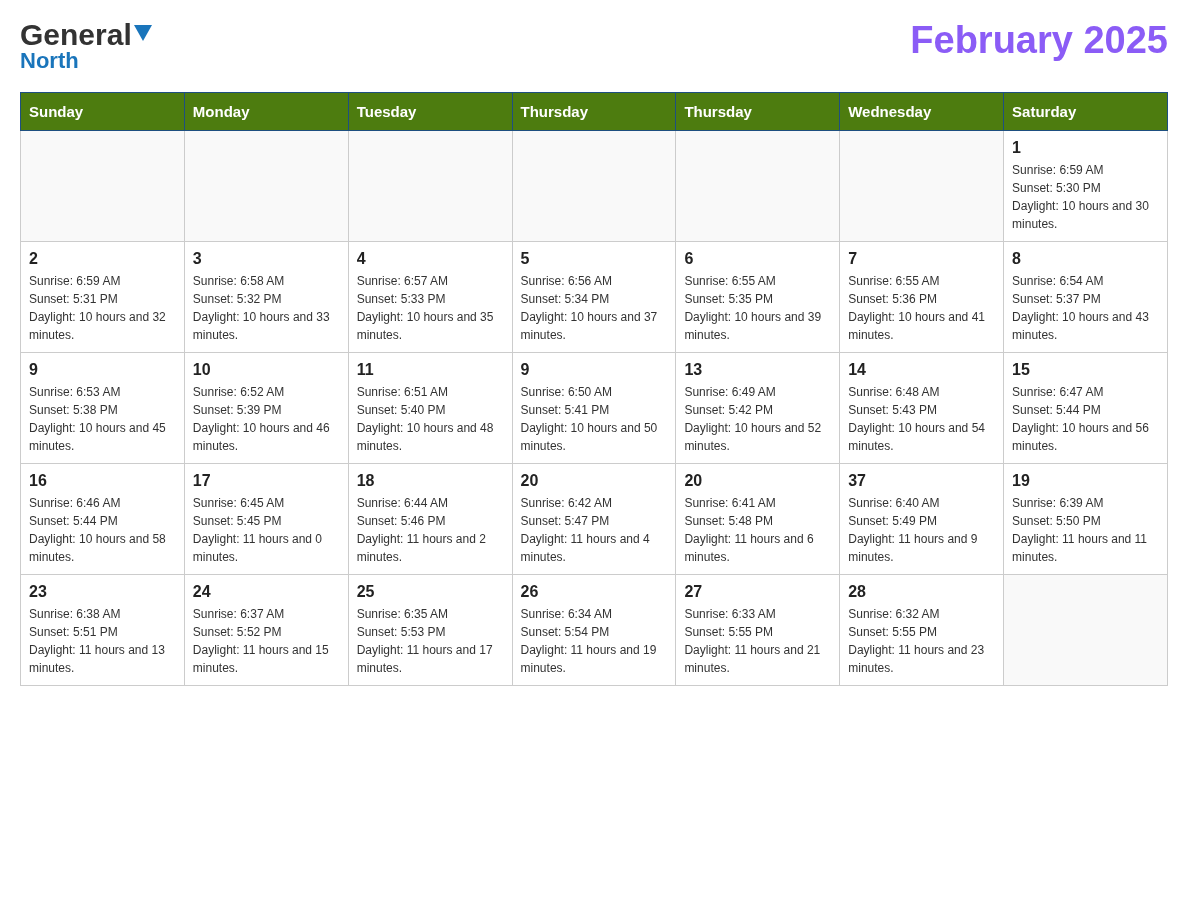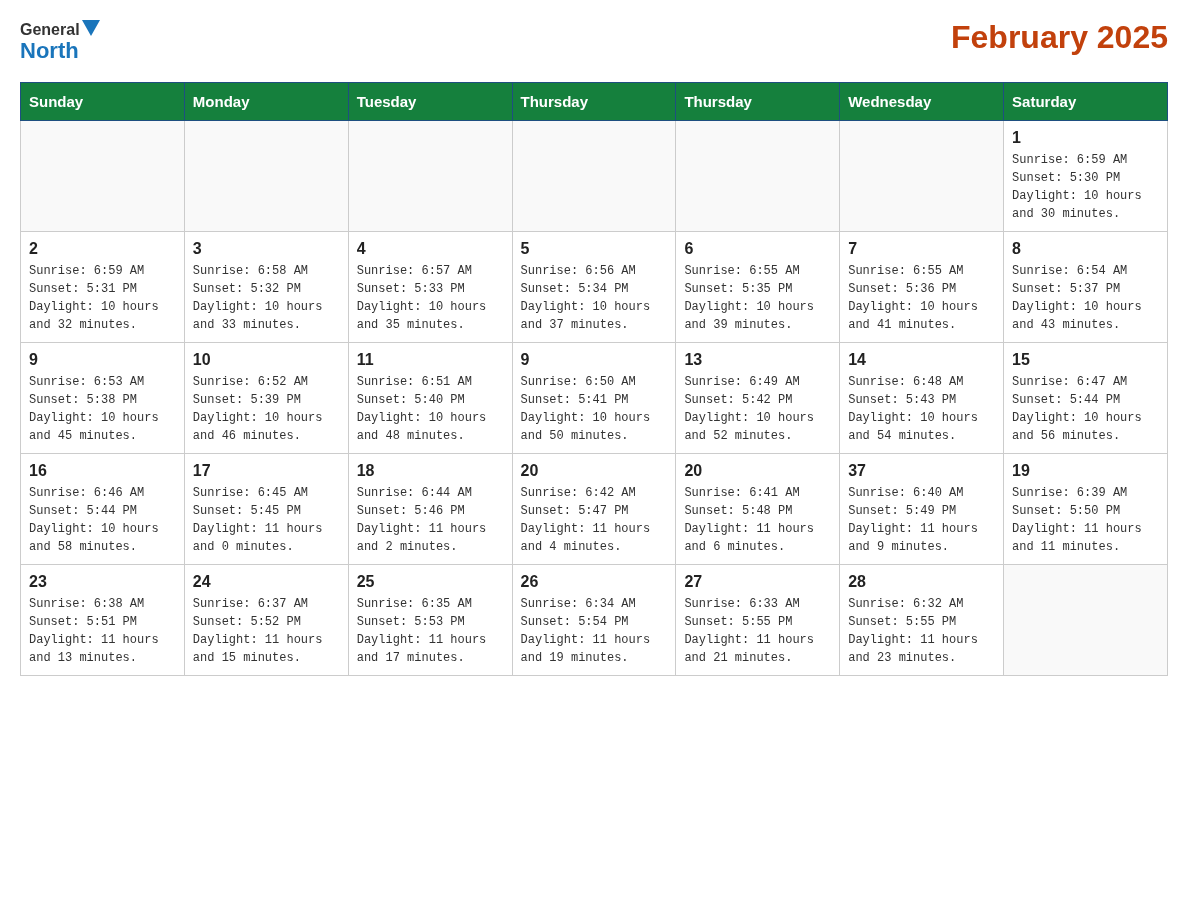--- a/index.html
+++ b/index.html
@@ -14,52 +14,52 @@
       justify-content: space-between;
       align-items: flex-start;
       margin-bottom: 20px;
     }
     .logo {
       display: flex;
       flex-direction: column;
       align-items: flex-start;
     }
     .logo-text-general {
-      font-size: 16px;
+      font-size: 30px;
       font-weight: bold;
       color: #333;
       line-height: 1;
     }
     .logo-text-blue {
       font-size: 22px;
       font-weight: bold;
       color: #1a75bb;
       line-height: 1;
     }
     .title-area {
       text-align: right;
     }
     .month-title {
-      font-size: 32px;
-      font-weight: bold;
-      color: #c2410c;
+      font-size: 38px;
+      font-weight: bold;
+      color: #8b5cf6;
       line-height: 1.1;
     }
     .location-title {
       font-size: 18px;
       color: #333;
       margin-top: 4px;
     }
     .calendar {
       width: 100%;
       border-collapse: collapse;
       border: 1px solid #ccc;
     }
     .calendar th {
-      background-color: #15803d;
+      background-color: #4d7c0f;
       color: #fff;
       padding: 10px 8px;
       font-size: 15px;
       font-weight: bold;
       text-align: left;
       border: 1px solid #1e4f80;
     }
     .calendar td {
       vertical-align: top;
       padding: 8px;
@@ -77,21 +77,20 @@
       font-size: 16px;
       font-weight: bold;
       color: #222;
       display: block;
       margin-bottom: 4px;
     }
     .day-info {
       font-size: 12px;
       color: #333;
       line-height: 1.5;
-      font-family: Liberation Mono, monospace;
     }
     .logo-row {
       display: flex;
       align-items: center;
     }
   </style>
 </head>
 <body>
 
 <div class="header">

